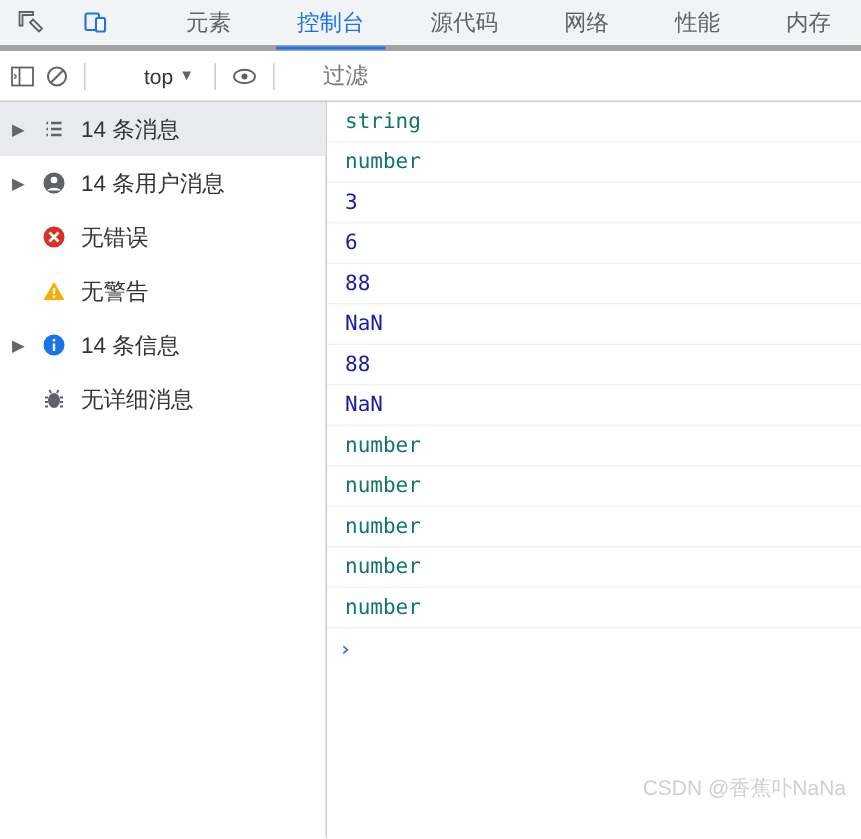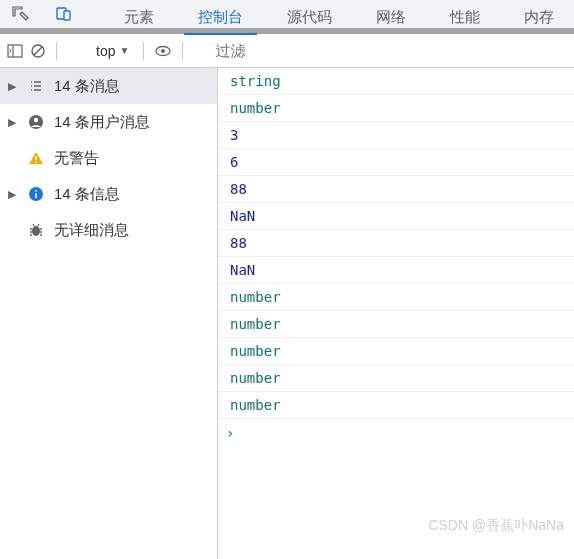--- a/index.html
+++ b/index.html
@@ -8,23 +8,23 @@
   font-size: 13px;
   color: #333;
   width: 574px;
   height: 559px;
   background: #fff;
   overflow: hidden;
   position: relative;
 }
 .tabs {
   display: flex;
-  align-items: flex-start;
+  align-items: center;
   height: 34px;
-  border-bottom: 6px solid #a3a3a3;
+  border-bottom: 4px solid #a3a3a3;
   background: #f1f3f4;
   padding-left: 6px;
   gap: 16px;
 }
 .tabs .iconbtn {
   width: 28px;
   height: 28px;
   display: flex;
   align-items: center;
   justify-content: center;
@@ -193,20 +193,30 @@
             <circle cx="8" cy="6" r="2.2" fill="#fff"></circle>
             <path d="M3.5 13c1-2.5 8-2.5 9 0" fill="#fff"></path>
           </svg>
         </span>
       <span>14 条用户消息</span>
     </div>
     <div class="srow">
       <span class="arrow"></span>
       <span class="icon">
           <svg width="16" height="16" viewBox="0 0 16 16">
+            <circle cx="8" cy="8" r="7" fill="#d93025"></circle>
+            <path d="M5 5l6 6M11 5l-6 6" stroke="#fff" stroke-width="1.8"></path>
+          </svg>
+        </span>
+      <span>无错误</span>
+    </div>
+    <div class="srow">
+      <span class="arrow"></span>
+      <span class="icon">
+          <svg width="16" height="16" viewBox="0 0 16 16">
             <path d="M8 2l7 12H1z" fill="#f9ab00"></path>
             <rect x="7.2" y="6" width="1.6" height="4" fill="#fff"></rect>
             <rect x="7.2" y="11" width="1.6" height="1.6" fill="#fff"></rect>
           </svg>
         </span>
       <span>无警告</span>
     </div>
     <div class="srow">
       <span class="arrow">▶</span>
       <span class="icon">

